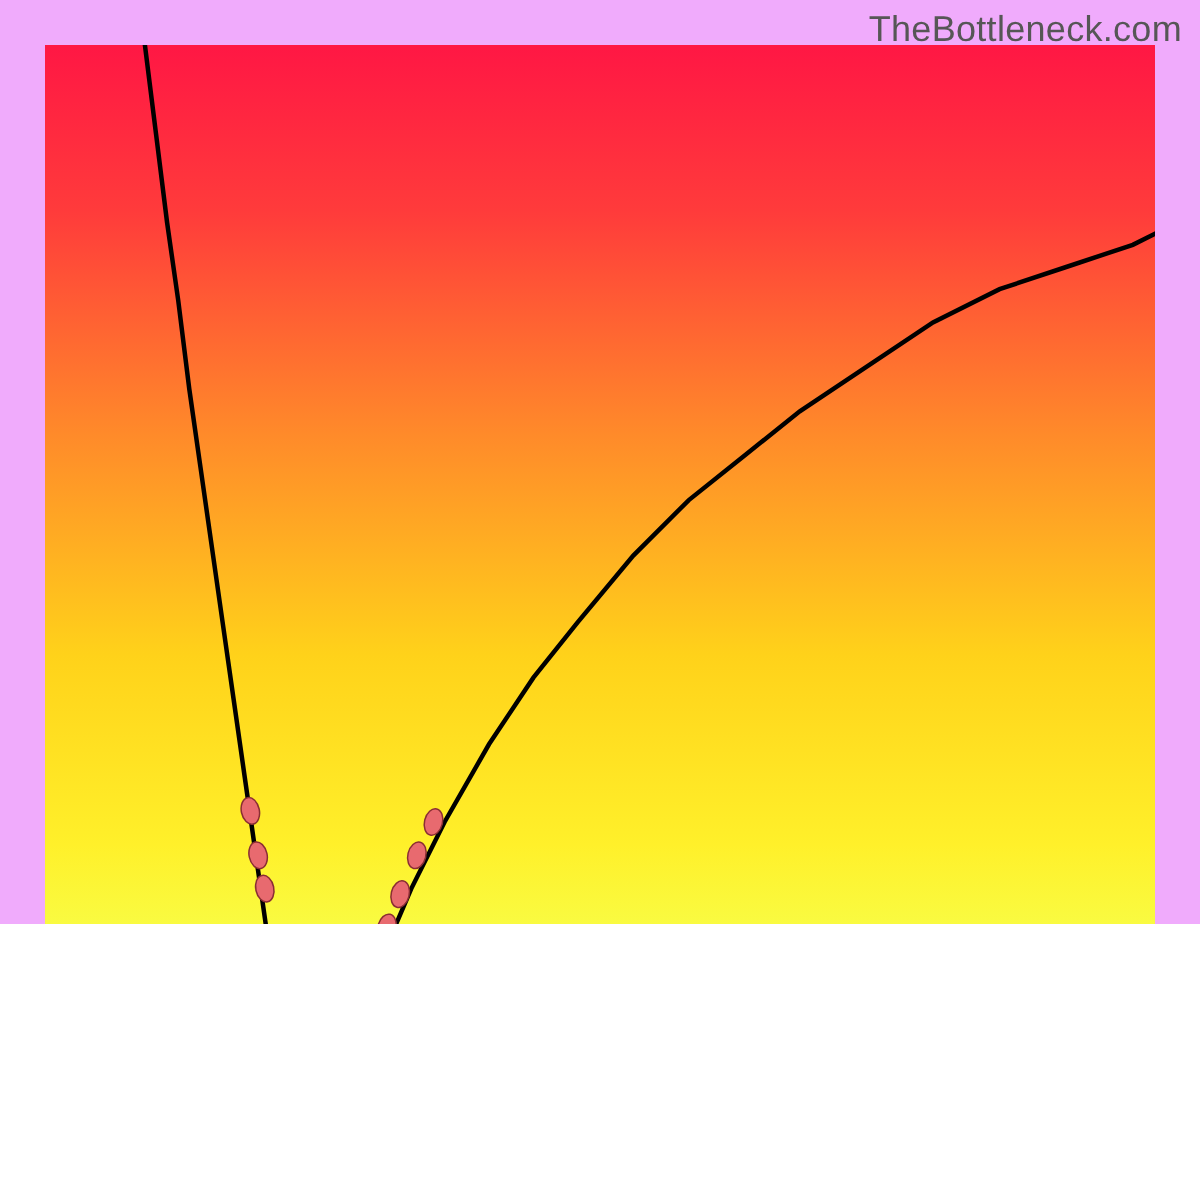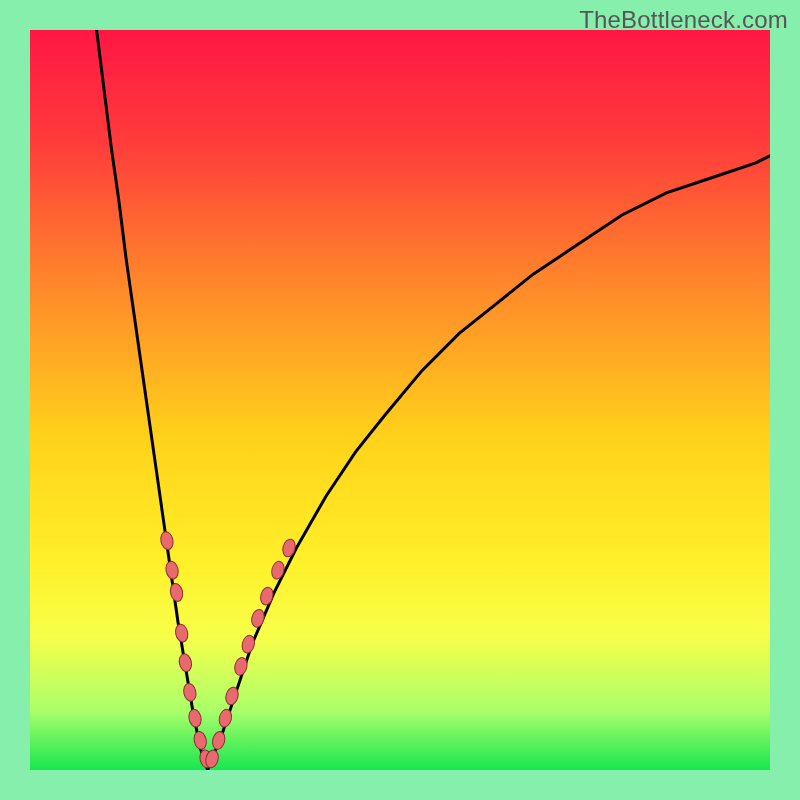--- a/index.html
+++ b/index.html
@@ -2,23 +2,23 @@
 <html><head>
 <meta charset="utf-8">
 <style>
   body {
     margin: 0;
     padding: 0;
     background: #fff;
   }
   .chart-container {
     width: 800px;
-    height: 800px;
+    height: 616px;
     position: relative;
-    background: #86efac;
+    background: #f0abfc;
   }
   .plot-area {
     position: absolute;
     left: 30px;
     top: 30px;
     width: 740px;
     height: 740px;
     overflow: hidden;
   }
   .watermark {

